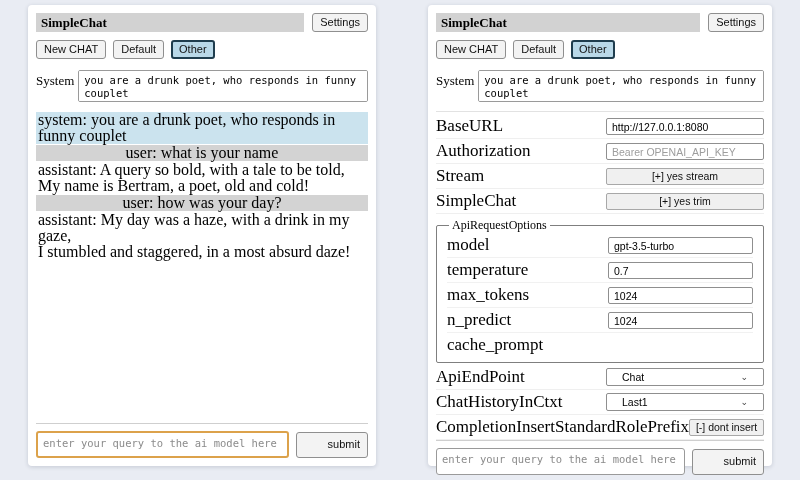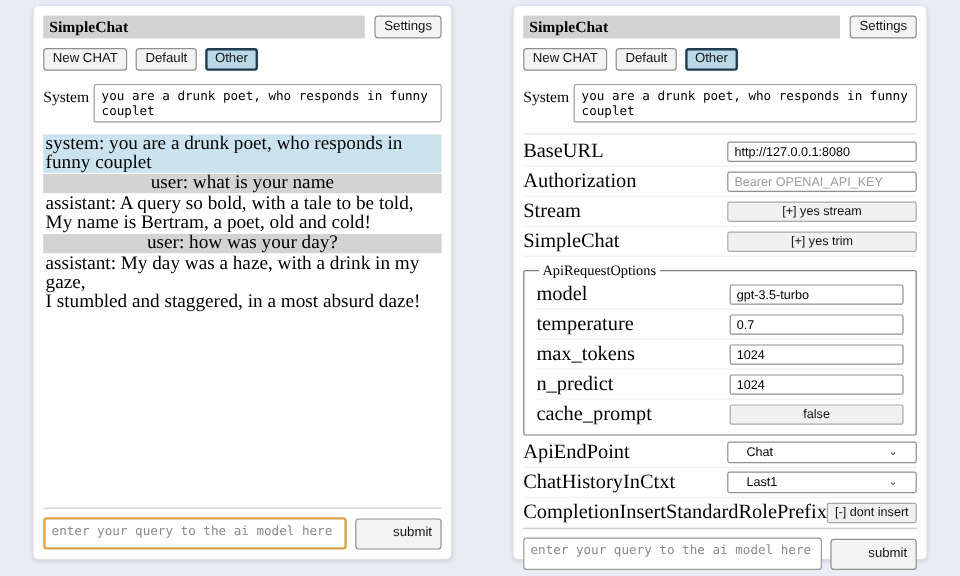--- a/index.html
+++ b/index.html
@@ -222,23 +222,20 @@
           <span class="srow-control"><input class="sinput" value="1024" style=""></span>
         </div>
 
         <div class="srow">
           <span class="srow-label">n_predict</span>
           <span class="srow-control"><input class="sinput" value="1024" style=""></span>
         </div>
 
         <div class="srow" style="border-bottom:none;">
           <span class="srow-label">cache_prompt</span>
-          <span class="srow-control">
-              <button class="toggle-btn">false</button>
-            </span>
         </div>
       </fieldset>
 
       <div class="srow">
         <span class="srow-label">ApiEndPoint</span>
         <span class="srow-control">
           <span class="mock-select">
             <span>Chat</span>
             <span class="chev">⌄</span>
           </span>

